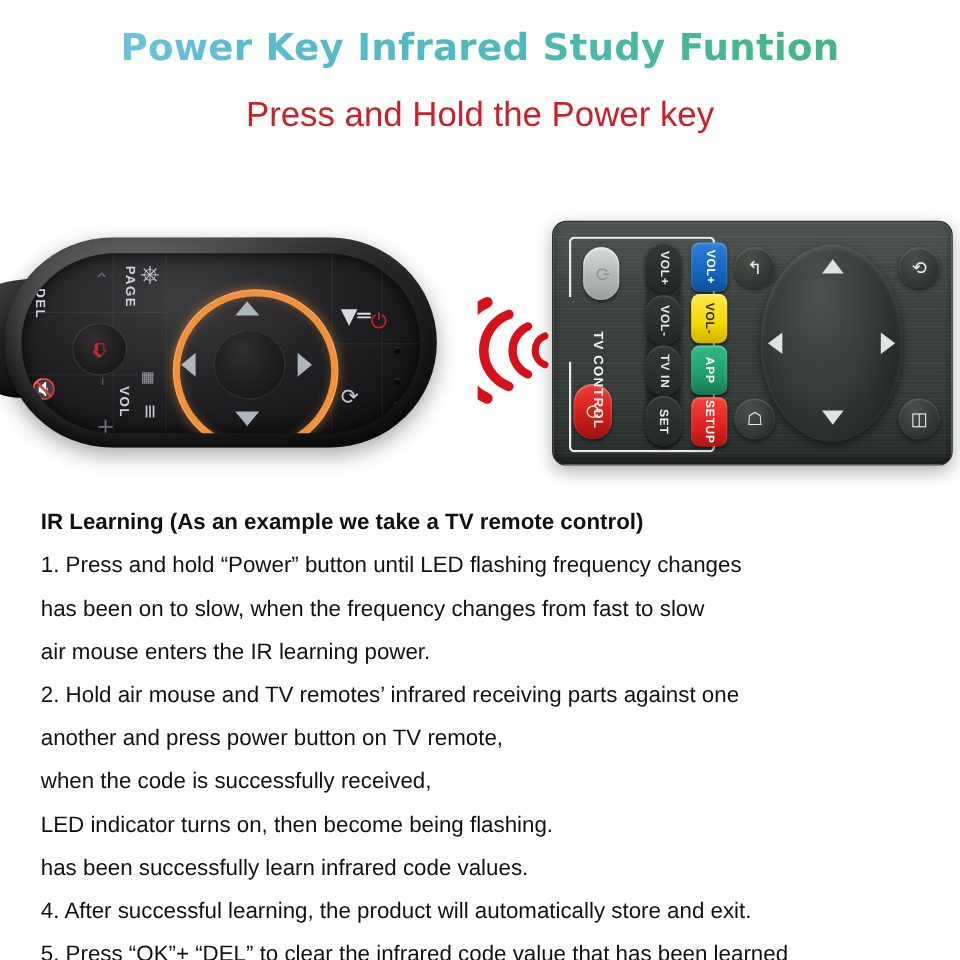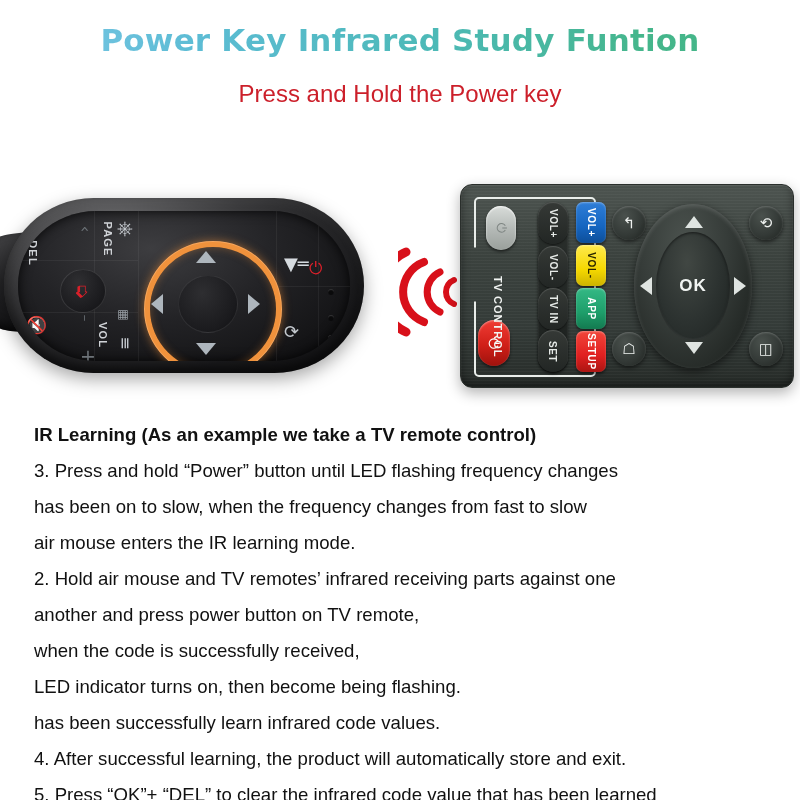--- a/index.html
+++ b/index.html
@@ -18,21 +18,21 @@
     position:absolute;left:0;top:22px;width:800px;
     text-align:center;
     font-size:31px;font-weight:600;letter-spacing:.2px;
     background:linear-gradient(90deg,#7ec8e8 0%,#5cbcd4 25%,#4cb9b6 55%,#45b68c 80%,#44b584 100%);
     -webkit-background-clip:text;background-clip:text;
     -webkit-text-fill-color:transparent;color:#4bb9a0;
     font-family:"DejaVu Sans", sans-serif;
   }
   .sub{
     position:absolute;left:0;width:800px;text-align:center;
-    color:#cc1f2a;font-size:24px;font-weight:400;
+    color:#cc1f2a;font-size:29px;font-weight:400;
     font-family:"Liberation Sans", sans-serif;
   }
   .sub1{top:80px;}
   .sub2{top:110px;}
 
   
   .stage{position:absolute;left:0;top:160px;width:800px;height:250px;}
 
   
   .airmouse{
@@ -336,37 +336,34 @@
         <div class="tv-colbtn" style="top:147px;background:linear-gradient(180deg,#f2453a 0%,#e02020 60%,#ab1512 100%);">
             <span>SETUP</span>
           </div>
 
         <div class="tv-round" style="left:152px;top:22px;">↰</div>
         <div class="tv-round" style="left:289px;top:22px;">⟲</div>
         <div class="tv-round" style="left:152px;top:148px;">☖</div>
         <div class="tv-round" style="left:289px;top:148px;">◫</div>
 
         <div class="tv-dpad"></div>
-        <div class="tv-dpad-in">
-          <span class="tv-ok">OK</span>
-        </div>
         <div class="tv-arr tv-up"></div>
         <div class="tv-arr tv-dn"></div>
         <div class="tv-arr tv-lf"></div>
         <div class="tv-arr tv-rt"></div>
       </div>
     </div>
 
   </div>
 
   <div class="body-text">
     <p class="lead">IR Learning (As an example we take a TV remote control)</p>
-    <p>3. Press and hold “Power” button until LED flashing frequency changes</p>
+    <p>1. Press and hold “Power” button until LED flashing frequency changes</p>
     <p>has been on to slow, when the frequency changes from fast to slow</p>
-    <p>air mouse enters the IR learning mode.</p>
+    <p>air mouse enters the IR learning power.</p>
     <p>2. Hold air mouse and TV remotes’ infrared receiving parts against one</p>
     <p>another and press power button on TV remote,</p>
     <p>when the code is successfully received,</p>
     <p>LED indicator turns on, then become being flashing.</p>
     <p>has been successfully learn infrared code values.</p>
     <p>4. After successful learning, the product will automatically store and exit.</p>
     <p>5. Press “OK”+ “DEL” to clear the infrared code value that has been learned</p>
   </div>
 
 </div>

